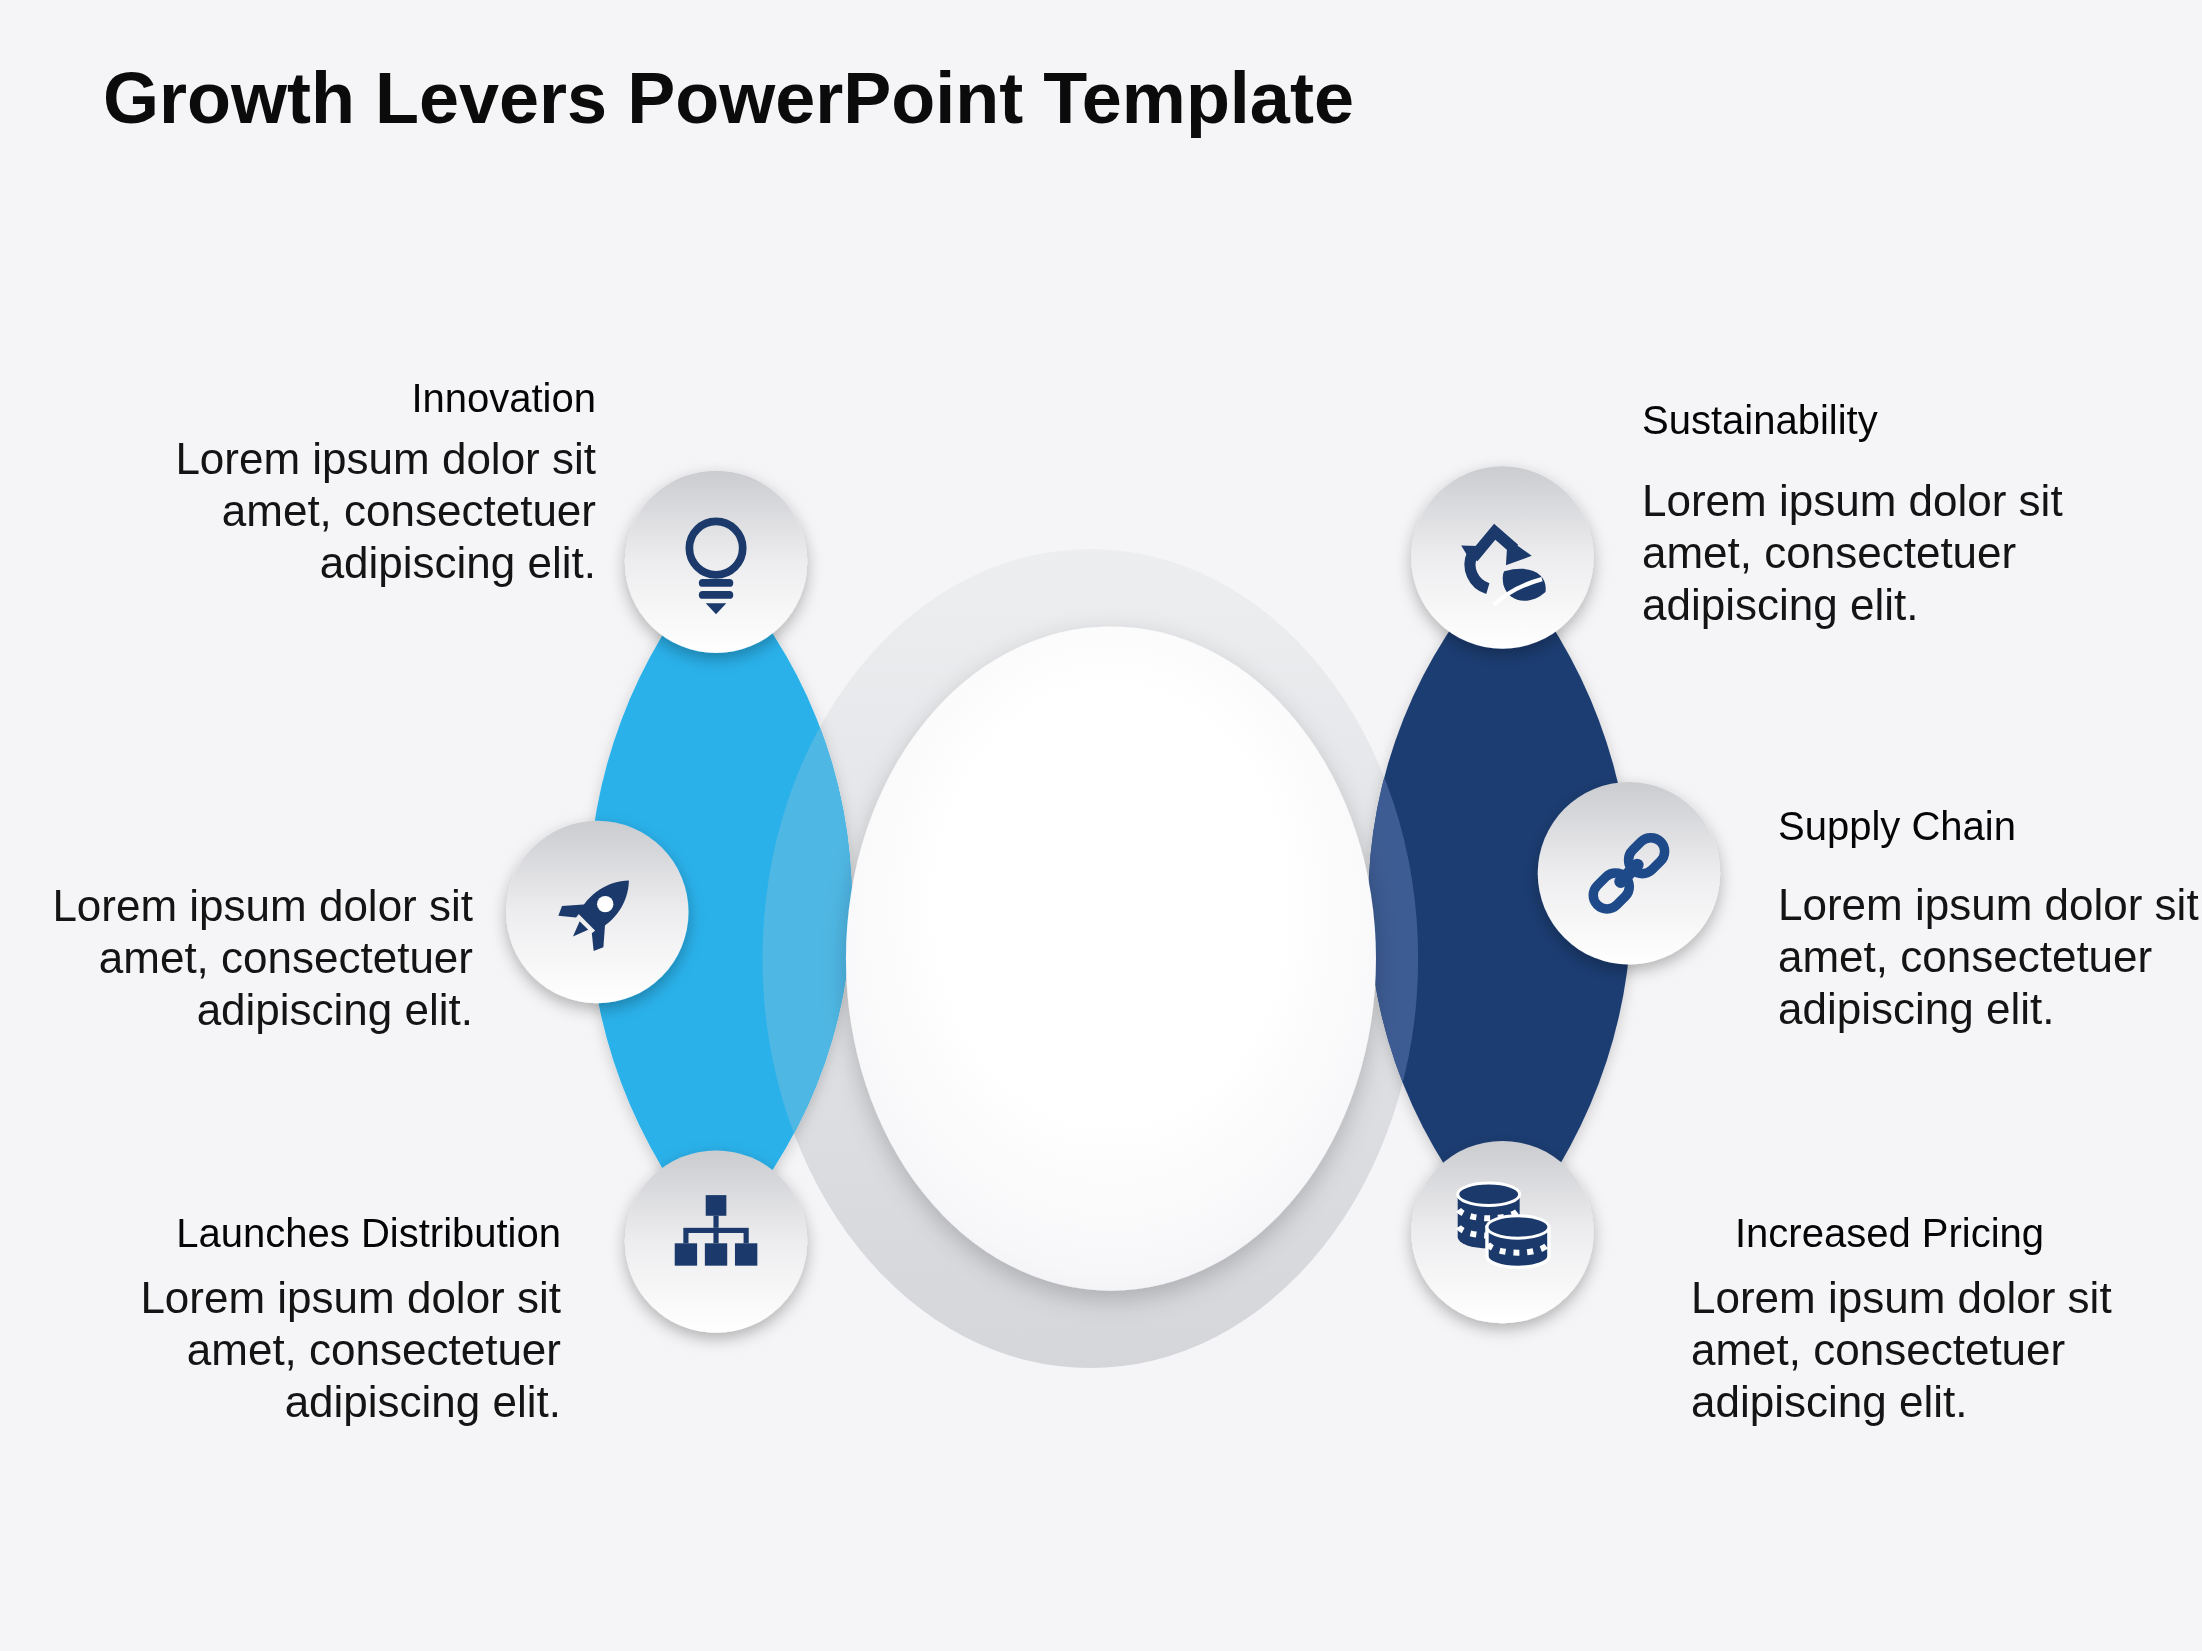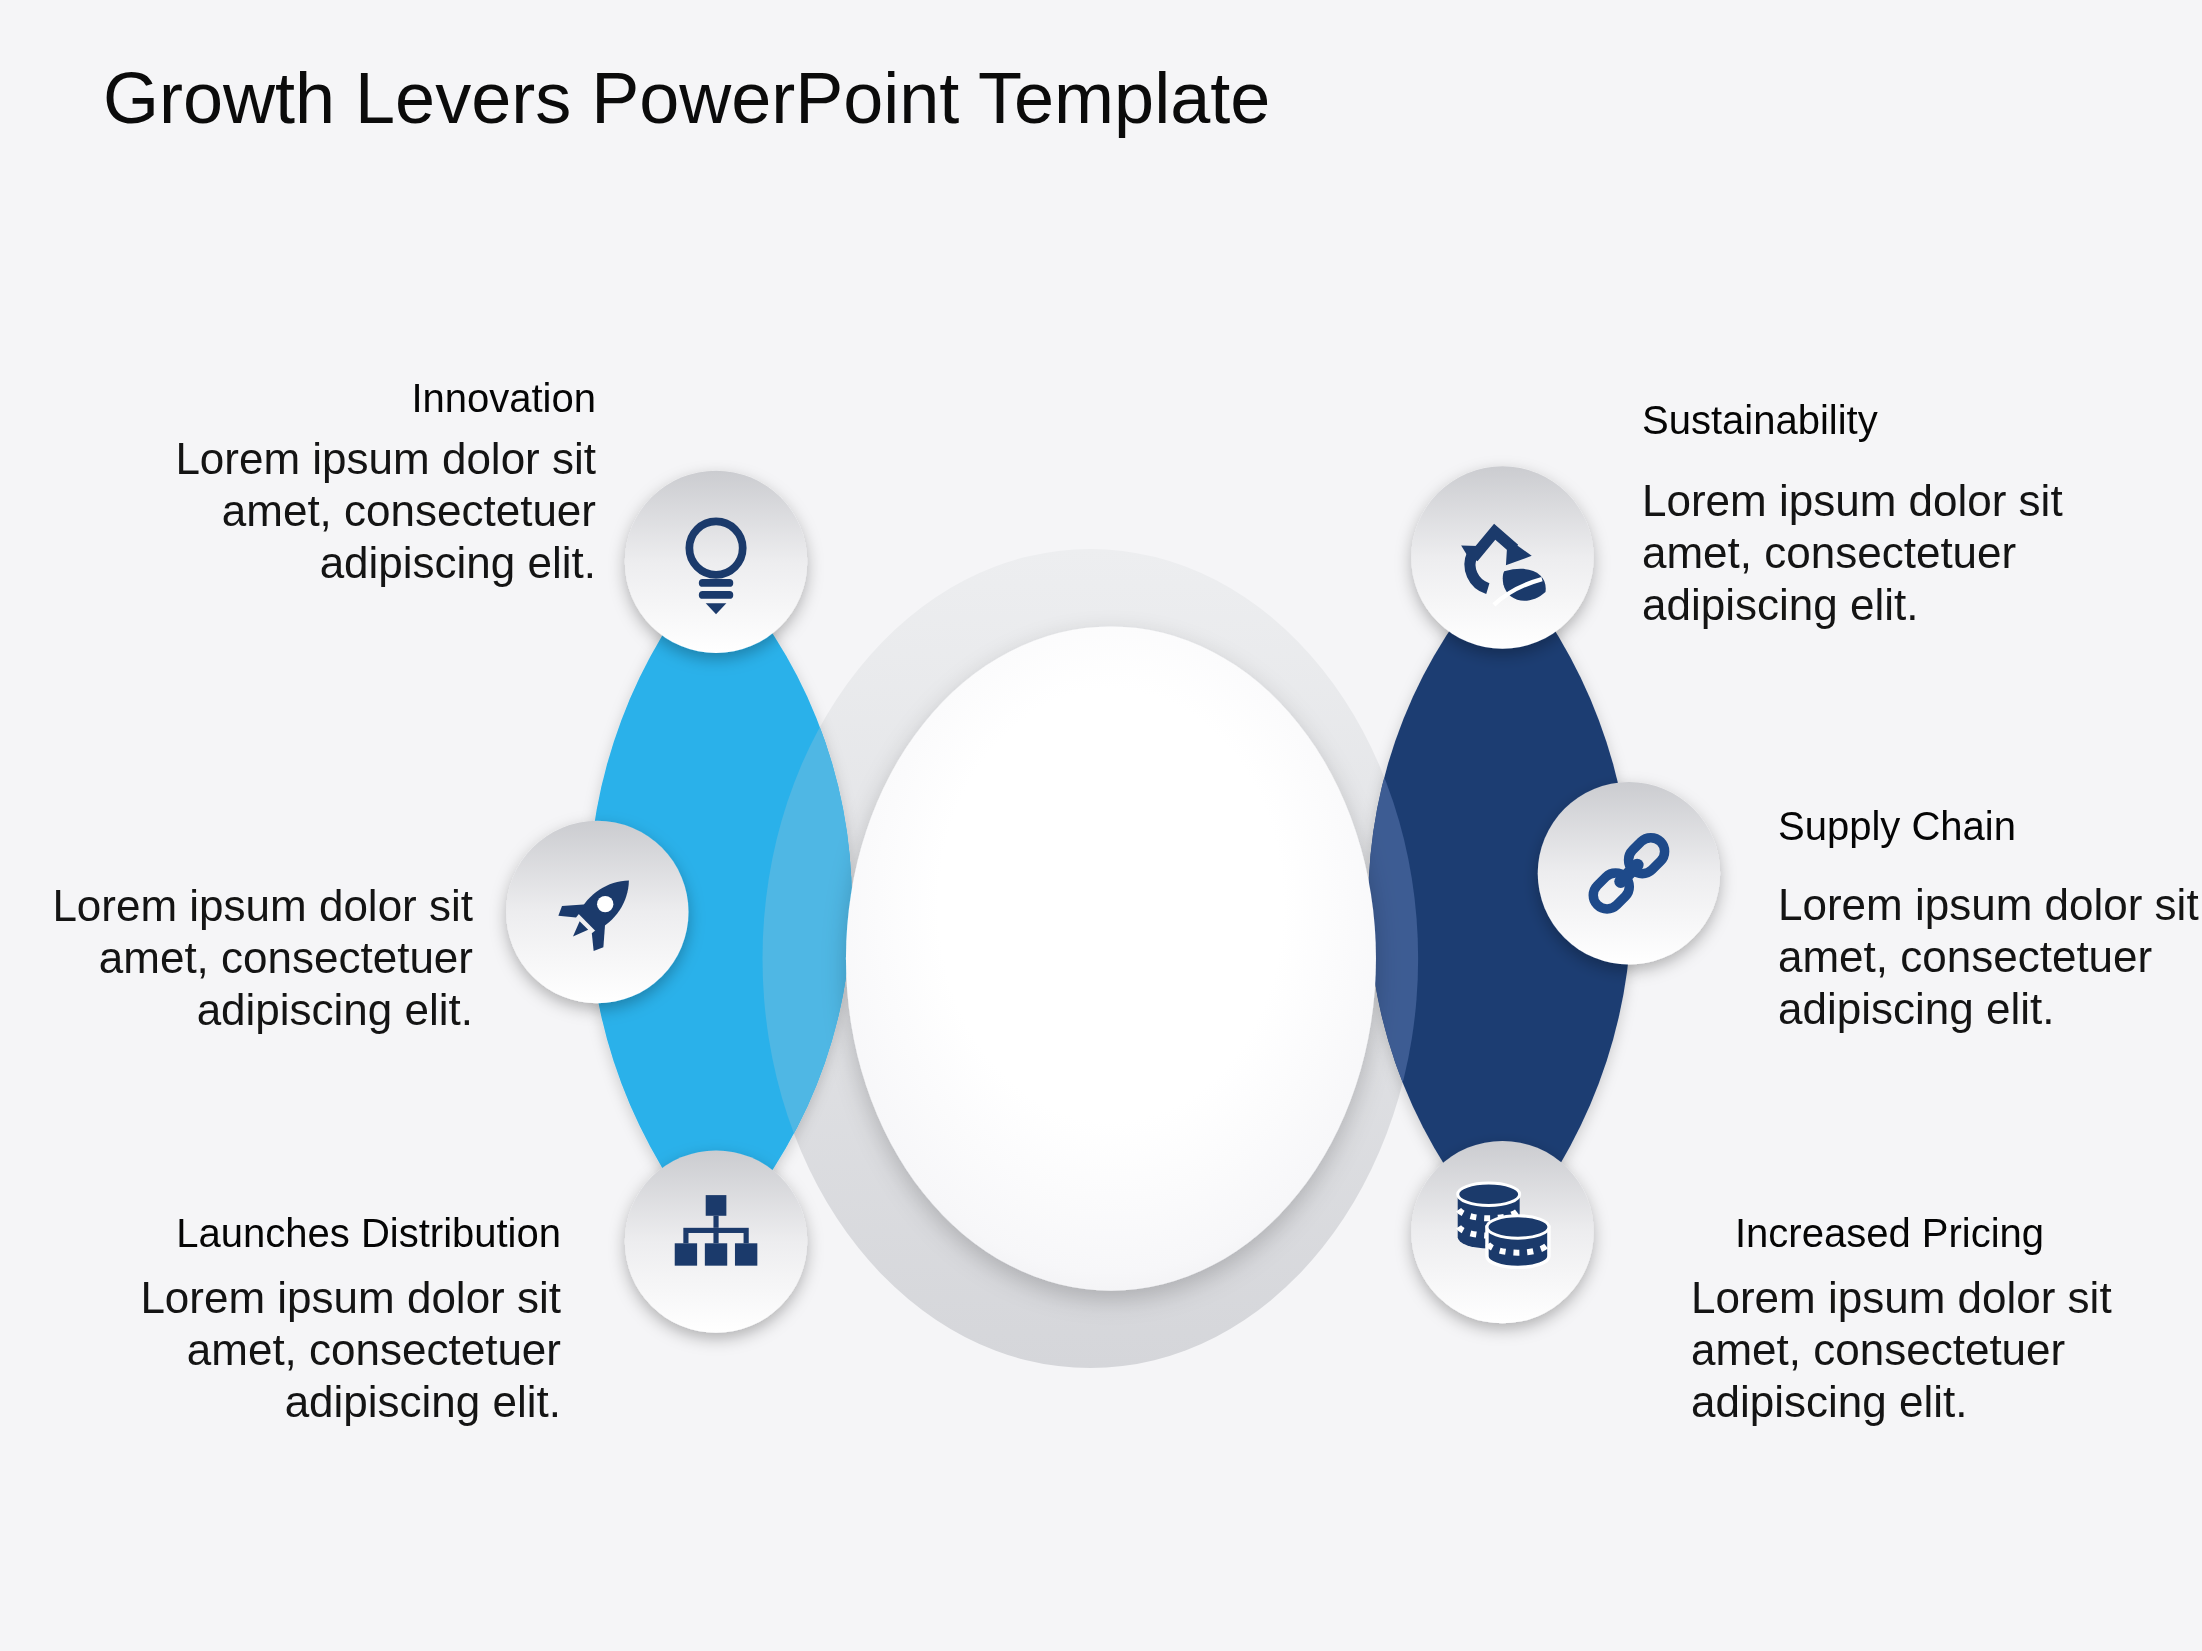--- a/index.html
+++ b/index.html
@@ -15,21 +15,21 @@
     --c-chain:#1E4A8A;
   }
   *{margin:0;padding:0;box-sizing:border-box;}
   html,body{width:2203px;height:1652px;overflow:hidden;}
   body{background:var(--c-bg);font-family:"Liberation Sans","DejaVu Sans",sans-serif;}
   .stage{position:absolute;inset:0;width:2203px;height:1652px;}
   .diagram{position:absolute;left:0;top:0;width:2203px;height:1652px;}
 
   .page-title{
     position:absolute;left:103px;top:57px;
-    font-size:72px;font-weight:400;color:var(--c-title);
+    font-size:72px;font-weight:700;color:var(--c-title);
     letter-spacing:0px;white-space:nowrap;
   }
   .item-heading{
     position:absolute;font-size:40px;font-weight:400;color:var(--c-head);
     white-space:nowrap;line-height:1.15;
   }
   .item-body{
     position:absolute;font-size:44px;font-weight:400;color:var(--c-body);
     line-height:52px;width:439px;
   }

